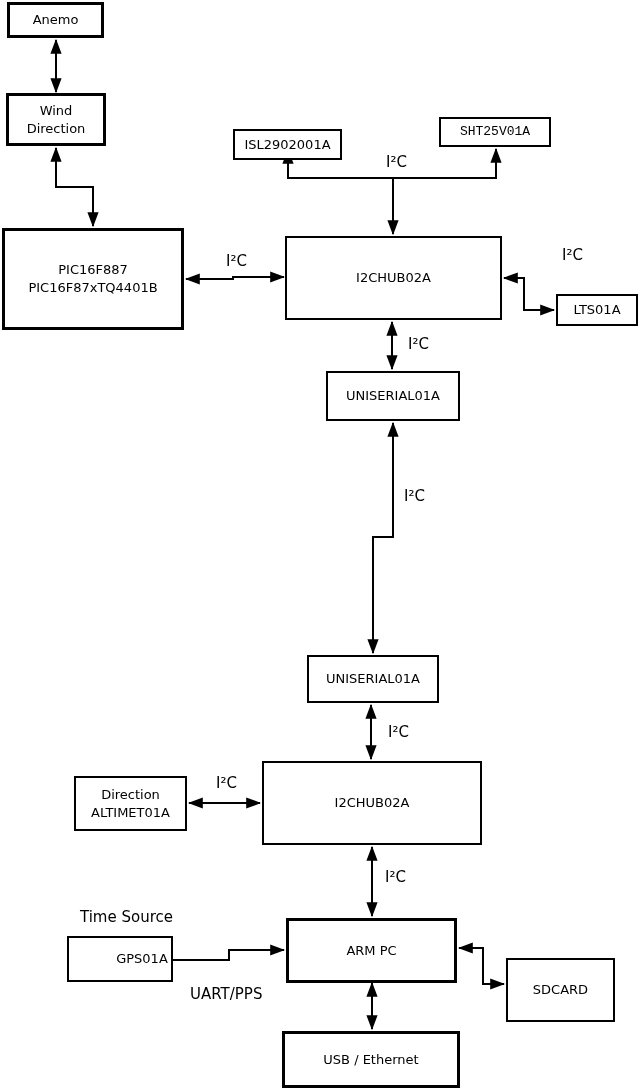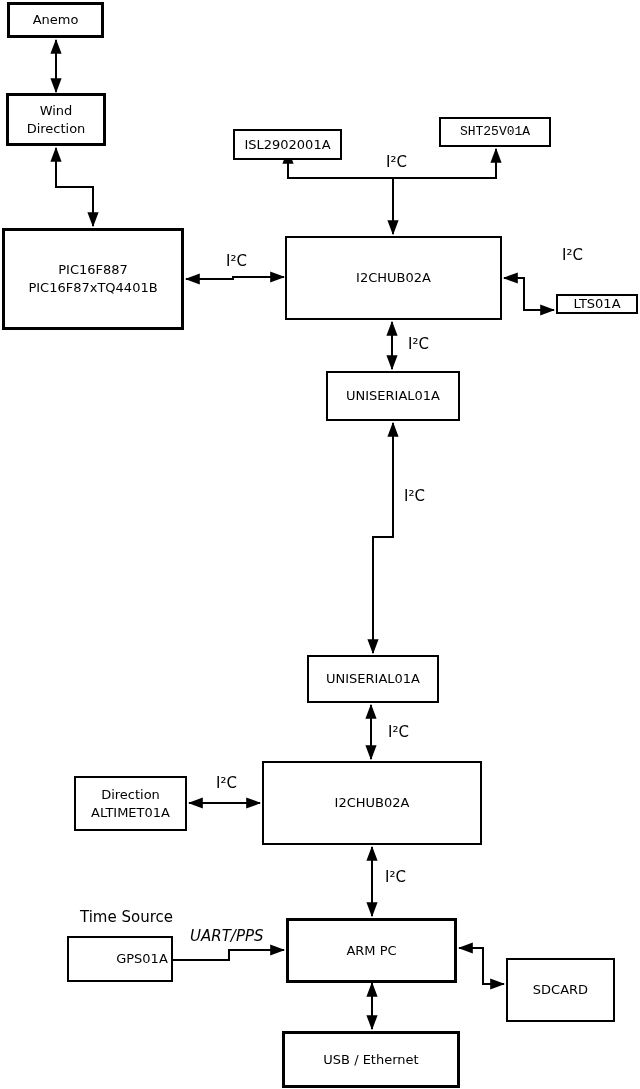--- a/index.html
+++ b/index.html
@@ -48,35 +48,35 @@
   </svg>
 
   <div class="box thick" style="left:6px;   top:93px;  width:100px; height:53px;">Wind
 Direction</div>
   <div class="box thick" style="left:7px;   top:2px;   width:97px;  height:36px;">Anemo</div>
   <div class="box thick" style="left:2px;   top:228px; width:182px; height:102px;">PIC16F887
 PIC16F87xTQ4401B</div>
   <div class="box" style="left:233px; top:129px; width:109px; height:31px;">ISL2902001A</div>
   <div class="box" style="left:439px; top:117px; width:112px; height:30px;font-family:Liberation Mono, monospace;">SHT25V01A</div>
   <div class="box" style="left:285px; top:236px; width:217px; height:84px;">I2CHUB02A</div>
-  <div class="box" style="left:556px; top:294px; width:82px;  height:20px;">LTS01A</div>
+  <div class="box" style="left:556px; top:294px; width:82px;  height:32px;">LTS01A</div>
   <div class="box" style="left:326px; top:371px; width:134px; height:50px;">UNISERIAL01A</div>
   <div class="box" style="left:307px; top:655px; width:132px; height:48px;">UNISERIAL01A</div>
   <div class="box" style="left:262px; top:761px; width:220px; height:84px;">I2CHUB02A</div>
   <div class="box" style="left:74px;  top:776px; width:113px; height:55px;">Direction
 ALTIMET01A</div>
   <div class="box" style="left:67px;  top:936px; width:106px; height:46px;padding-left:44px;">GPS01A</div>
   <div class="box thick" style="left:286px; top:918px; width:171px; height:65px;">ARM PC</div>
   <div class="box" style="left:506px; top:958px; width:109px; height:64px;">SDCARD</div>
   <div class="box thick" style="left:282px; top:1031px; width:178px; height:57px;">USB / Ethernet</div>
 
   <div class="lbl" style="left:386px; top:154px;">I²C</div>
   <div class="lbl" style="left:226px; top:253px;">I²C</div>
   <div class="lbl" style="left:562px; top:247px;">I²C</div>
   <div class="lbl" style="left:408px; top:336px;">I²C</div>
   <div class="lbl" style="left:404px; top:488px;">I²C</div>
   <div class="lbl" style="left:388px; top:724px;">I²C</div>
   <div class="lbl" style="left:216px; top:775px;">I²C</div>
   <div class="lbl" style="left:385px; top:869px;">I²C</div>
   <div class="lbl" style="left:80px;  top:909px;">Time Source</div>
-  <div class="lbl" style="left:190px; top:928px;font-style:italic;">UART/PPS</div>
+  <div class="lbl" style="left:190px; top:986px;">UART/PPS</div>
 
 </div>
 
 </body></html>

